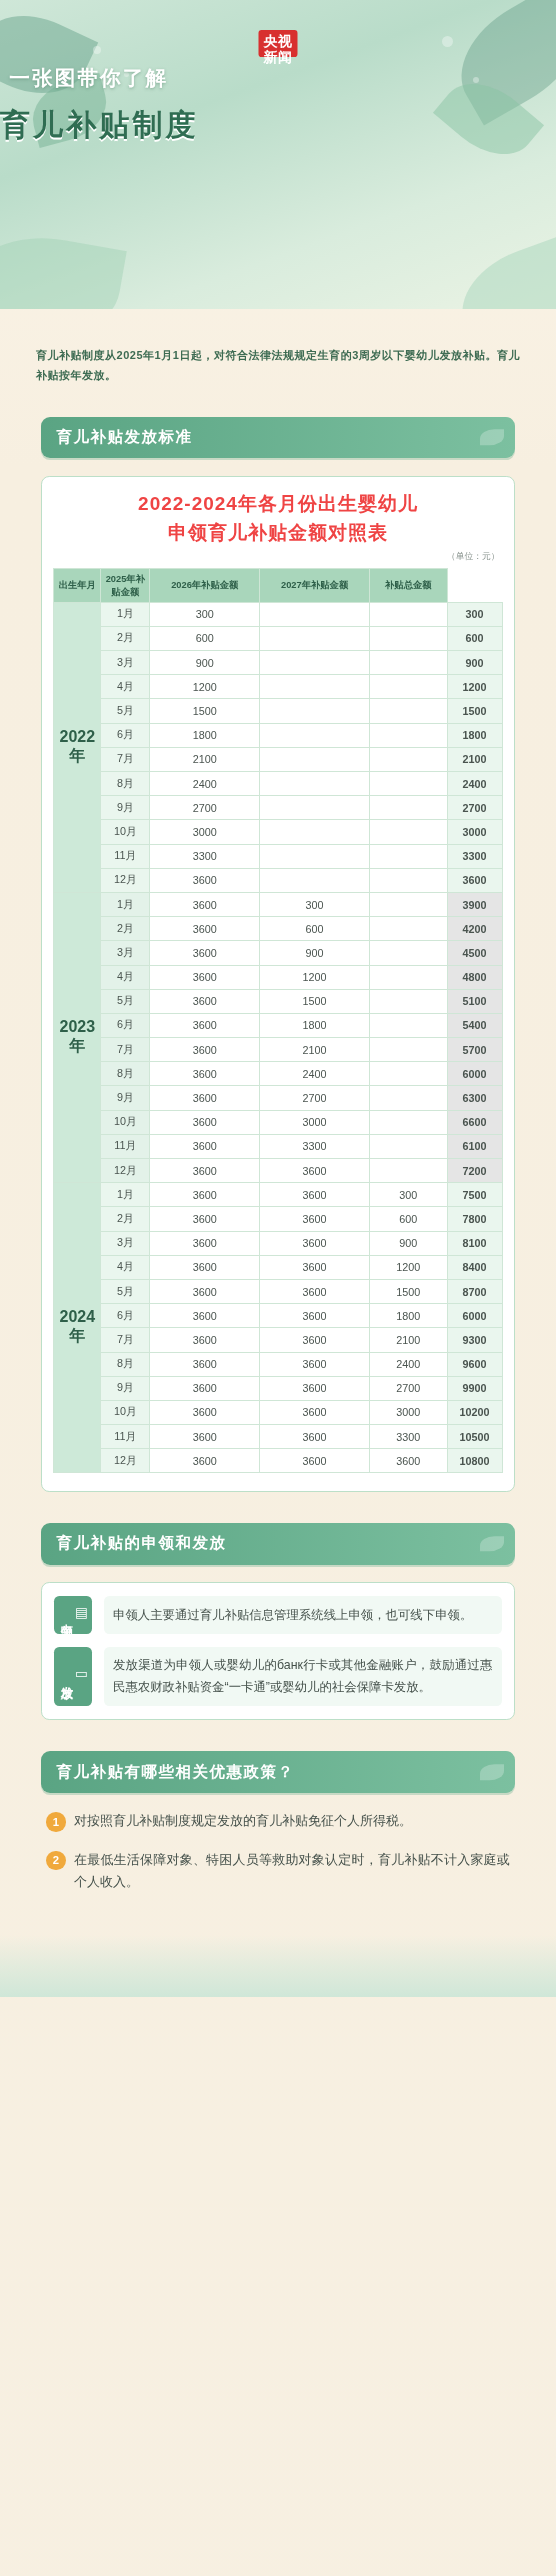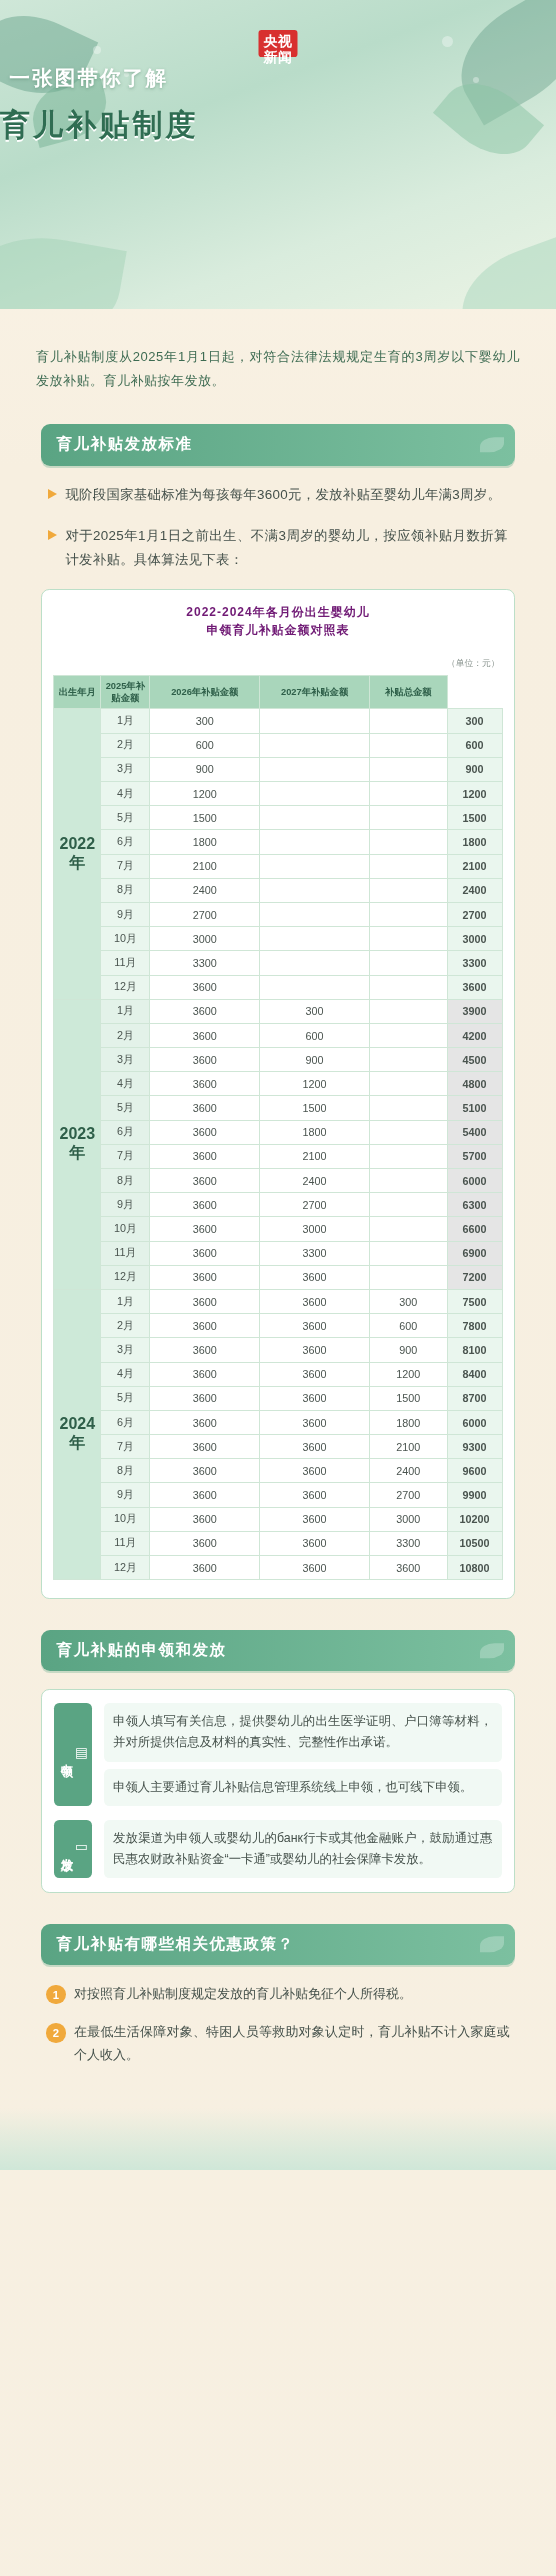--- a/index.html
+++ b/index.html
@@ -88,24 +88,24 @@
     margin-top: 11.3px;
     font-size: 30px;
     font-weight: bold;
     color: #2f6d52;
     letter-spacing: 3.1px;
     text-shadow: 0 1.5px 0 #ffffff;
   }
 
   .header-note {
     margin: 36px 36px 0 36px;
-    font-size: 13px;
+    font-size: 11px;
     line-height: 1.85;
     color: #3d6b52;
-    font-weight: normal;
+    font-weight: bold;
     text-align: justify;
     letter-spacing: 0.5px;
   }
 
   
   .section-heading {
     margin: 31px auto 17.5px auto;
     width: 474px;
     background: linear-gradient(90deg, #5aa483 0%, #7cc0a0 100%);
     border-radius: 9px;
@@ -155,26 +155,26 @@
   .table-card {
     width: 474px;
     margin: 10.3px auto 0 auto;
     background: #ffffff;
     border: 1.5px solid #bcdfc8;
     border-radius: 8.2px;
     padding: 13.4px 11.3px 17.5px 11.3px;
   }
   .table-title {
     text-align: center;
-    font-size: 12px;
-    font-weight: bold;
-    color: #701a75;
+    font-size: 19px;
+    font-weight: bold;
+    color: #ef4444;
     line-height: 1.5;
     letter-spacing: 1px;
-    margin-bottom: 19px;
+    margin-bottom: 4px;
   }
   .table-unit {
     text-align: right;
     font-size: 8.8px;
     color: #8a948f;
     margin: 2.1px 3.1px 5.2px 0;
   }
   table.benefit {
     width: 100%;
     border-collapse: collapse;
@@ -315,30 +315,20 @@
     </div>
   </div>
 
   <div class="header-note">育儿补贴制度从2025年1月1日起，对符合法律法规规定生育的3周岁以下婴幼儿发放补贴。育儿补贴按年发放。</div>
 
   <div class="section-heading">
     <span>育儿补贴发放标准</span>
     <span class="blob"></span>
   </div>
 
-  <div class="bullet-block">
-    <div class="bullet">
-      <span class="tri"></span>
-      <p>现阶段国家基础标准为每孩每年3600元，发放补贴至婴幼儿年满3周岁。</p>
-    </div>
-    <div class="bullet">
-      <span class="tri"></span>
-      <p>对于2025年1月1日之前出生、不满3周岁的婴幼儿，按应领补贴月数折算计发补贴。具体算法见下表：</p>
-    </div>
-  </div>
 
   <div class="table-card">
     <div class="table-title">2022-2024年各月份出生婴幼儿<br>申领育儿补贴金额对照表</div>
     <div class="table-unit">（单位：元）</div>
     <table class="benefit">
       <thead>
         <tr>
           <th>出生年月</th>
           <th>2025年补贴金额</th>
           <th>2026年补贴金额</th>
@@ -503,21 +493,21 @@
             <td>3600</td>
             <td>3000</td>
             <td></td>
             <td class="total">6600</td>
           </tr>
           <tr>
             <td class="month">11月</td>
             <td>3600</td>
             <td>3300</td>
             <td></td>
-            <td class="total">6900</td>
+            <td class="total">6100</td>
           </tr>
           <tr>
             <td class="month">12月</td>
             <td>3600</td>
             <td>3600</td>
             <td></td>
             <td class="total">7200</td>
           </tr>
         </tbody>
         <tbody class="band-a">
@@ -615,21 +605,20 @@
     <span class="blob"></span>
   </div>
 
   <div class="proc-card">
     <div class="proc-row">
       <div class="proc-tab">
         <span class="ic">▤</span>
         <span>申领</span>
       </div>
       <div class="proc-items">
-        <div class="proc-item">申领人填写有关信息，提供婴幼儿的出生医学证明、户口簿等材料，并对所提供信息及材料的真实性、完整性作出承诺。</div>
         <div class="proc-item">申领人主要通过育儿补贴信息管理系统线上申领，也可线下申领。</div>
       </div>
     </div>
     <div class="proc-row">
       <div class="proc-tab">
         <span class="ic">▭</span>
         <span>发放</span>
       </div>
       <div class="proc-items">
         <div class="proc-item">发放渠道为申领人或婴幼儿的банк行卡或其他金融账户，鼓励通过惠民惠农财政补贴资金“一卡通”或婴幼儿的社会保障卡发放。</div>

